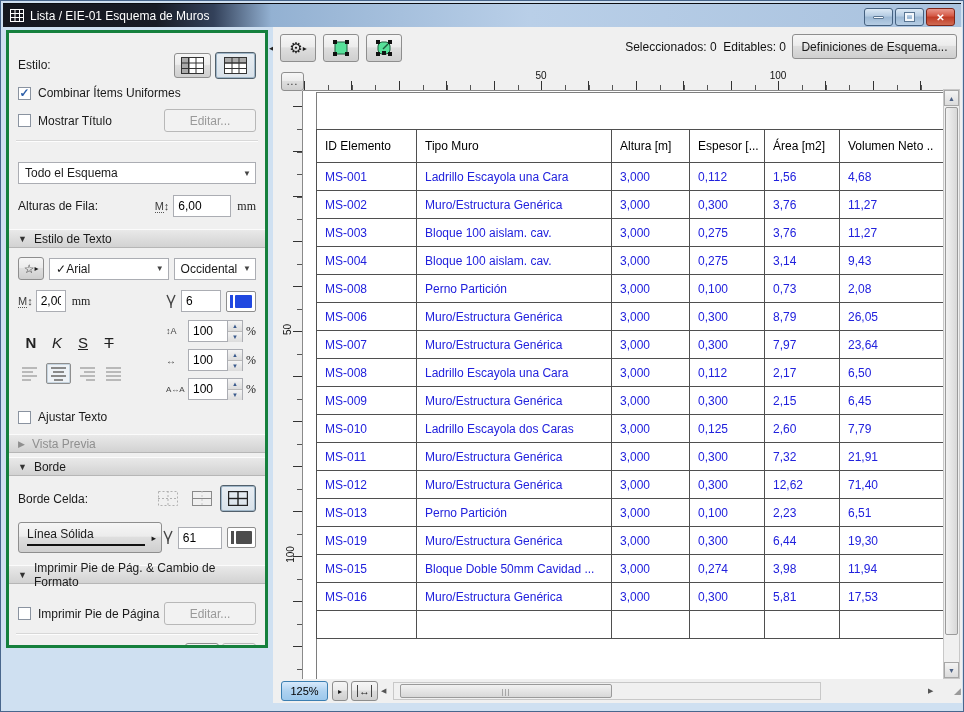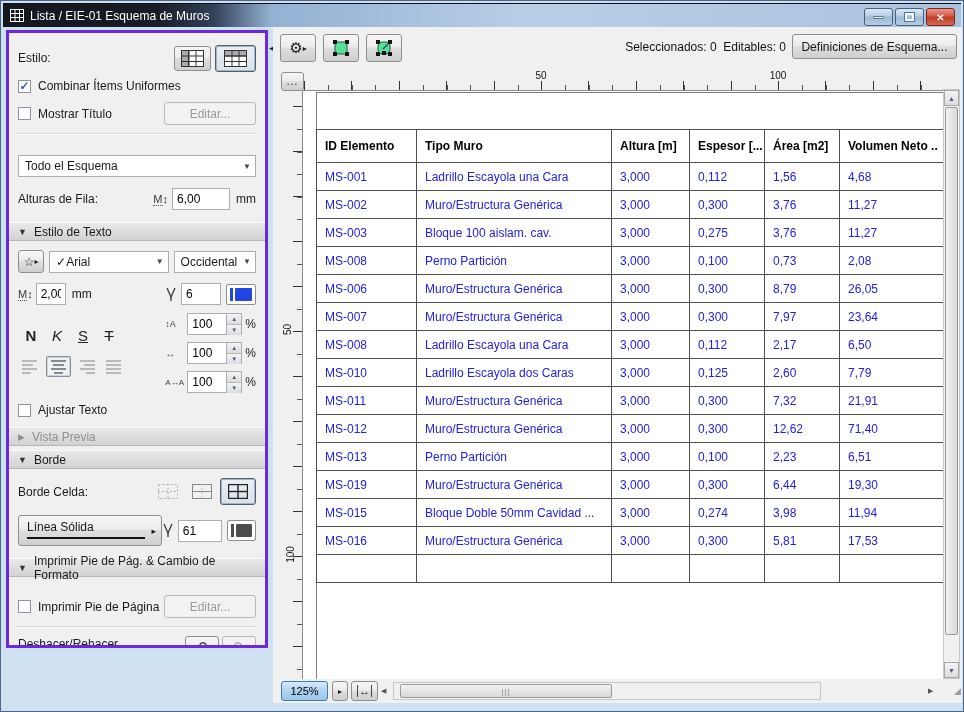--- a/index.html
+++ b/index.html
@@ -13,21 +13,21 @@
   .titlebar .ttl { color:#fff; font-size:12px; margin-left:6px;text-align:center; }
   .winbtns { position:absolute; right:6px; top:4px; display:flex; gap:2px; }
   .wbtn { width:29px; height:18px; border:1px solid #44607f; border-radius:3px;
     background:linear-gradient(#dce9f5,#b4cbe2 45%,#9cb8d4 50%,#b6cde4); display:flex; align-items:center; justify-content:center;
     font-size:10px; color:#2a3a4d; }
   .wbtn.close { background:linear-gradient(#e8978c,#d45744 45%,#bf3a25 50%,#d06a52); border-color:#7e2619; color:#fff; font-weight:bold; }
   .wbtn .mingl { width:11px; height:3px; background:#f4f8fc; border:1px solid #5a7693; border-radius:1px; }
   .wbtn .maxgl { width:9px; height:8px; border:2px solid #f4f8fc; outline:1px solid #5a7693; }
   
   .leftpanel { position:absolute; left:5px; top:29px; width:262px; height:618px;
-    background:#f0f0f0; border:3px solid #6d28d9; padding:12px 9px; font-size:12px; color:#1a1a1a; overflow:hidden; }
+    background:#f0f0f0; border:3px solid #15803d; padding:19px 9px; font-size:12px; color:#1a1a1a; overflow:hidden; }
   .row { display:flex; align-items:center; }
   .grow { flex:1; }
   .btn { background:linear-gradient(#f6f6f6,#ececec 45%,#dedede 50%,#cfcfcf); border:1px solid #8e8e8e;
     border-radius:3px; display:inline-flex; align-items:center; justify-content:center; font-size:12px; color:#1a1a1a; }
   .btn.pressed { border:1px solid #52606c; box-shadow:inset 0 0 0 1px #9fb6c8; background:linear-gradient(#e9eef3,#d8e1e9); }
   .btn.disabled { color:#9a9a9a; border-color:#b8b8b8; background:#f2f2f2; }
   .chk { width:13px; height:13px; background:#fff; border:1px solid #8a93a0; margin-right:7px; flex:none;
     display:flex; align-items:center; justify-content:center; font-size:12px; color:#2d5fa8; font-weight:bold; line-height:1; }
   .input { background:#fff; border:1px solid #abadb3; height:22px; font-size:12px; padding:2px 4px;
     font-family:"Liberation Sans",sans-serif; }
@@ -81,21 +81,21 @@
       repeating-linear-gradient(180deg,#333 0 1px,transparent 1px 45px),
       repeating-linear-gradient(180deg,#555 0 1px,transparent 1px 22.5px);
     background-size:9px 100%,5px 100%; background-position:100% 15px,100% 37.5px; background-repeat:no-repeat; }
   .vruler span { position:absolute; left:1px; font-size:10px; color:#111; transform:rotate(-90deg); }
   .canvas { position:absolute; left:30px; top:64px; width:642px; height:588px; background:#fff; overflow:hidden; }
   .page { position:absolute; left:13px; top:1px; width:820px; height:740px; border:1px solid #7e7e7e; background:#fff; }
   table.sched { border-collapse:collapse; table-layout:fixed; width:640px; position:absolute; left:13px; top:38px;
     font-size:12px; background:#fff; }
   table.sched th, table.sched td { border:1px solid #4f4f4f; padding:0 2px 0 8px; text-align:left;
     white-space:nowrap; overflow:hidden; }
-  table.sched th { height:33px; font-weight:bold; color:#000; }
+  table.sched th { height:33px; font-weight:normal; color:#000; }
   table.sched td { height:28px; color:#2121dd; }
   
   .vscroll { position:absolute; right:2px; top:62px; width:17px; height:590px; background:#f0f0f0;
     border:1px solid #c8c8c8; display:flex; flex-direction:column; }
   .sarrow { height:16px; background:linear-gradient(#f4f4f4,#dcdcdc); border:1px solid #a7a7a7;
     font-size:7px; color:#4d6185; display:flex; align-items:center; justify-content:center; }
   .vthumb { flex:none; height:528px; margin:1px 1px; background:linear-gradient(90deg,#f2f2f2,#d8d8d8);
     border:1px solid #9a9a9a; border-radius:2px; }
   .bottombar { position:absolute; left:0; right:0; top:652px; height:24px; background:#f0f0f0; }
   .zoombtn { position:absolute; left:8px; top:2px; width:47px; height:20px; font-size:11px;
@@ -103,21 +103,21 @@
     display:flex; align-items:center; justify-content:center; }
   .smallbtn { position:absolute; top:2px; height:20px; font-size:8px; }
   .hscroll { position:absolute; left:120px; top:3px; width:428px; height:18px; background:#f0f0f0;
     border:1px solid #c8c8c8; }
   .hthumb { position:absolute; left:6px; top:1px; width:212px; height:14px;
     background:linear-gradient(#f2f2f2,#d8d8d8); border:1px solid #9a9a9a; border-radius:2px;
     display:flex; align-items:center; justify-content:center; color:#8a8a8a; font-size:8px; letter-spacing:1px; }
   .grip { position:absolute; right:1px; bottom:1px; width:14px; height:14px; color:#9a9a9a; font-size:9px;
     line-height:7px; text-align:right; }
   .collapse-arrow { position:absolute; left:268px; top:42px; font-size:9px; color:#222; }
-  .mm { margin-left:6px; color:#1a1a1a; }
+  .mm { margin-left:6px; color:#1a1a1a;font-family:Liberation Serif, serif; }
   svg { display:block; }
 </style>
 </head>
 <body>
 
 <div class="window">
 
   <div class="titlebar">
     <svg width="14" height="13">
       <rect x="0.5" y="0.5" width="13" height="12" fill="none" stroke="#fff"></rect>
@@ -480,20 +480,28 @@
             </tr>
             <tr>
               <td>MS-003</td>
               <td>Bloque 100 aislam. cav.</td>
               <td>3,000</td>
               <td>0,275</td>
               <td>3,76</td>
               <td>11,27</td>
             </tr>
             <tr>
+              <td>MS-004</td>
+              <td>Bloque 100 aislam. cav.</td>
+              <td>3,000</td>
+              <td>0,275</td>
+              <td>3,14</td>
+              <td>9,43</td>
+            </tr>
+            <tr>
               <td>MS-008</td>
               <td>Perno Partición</td>
               <td>3,000</td>
               <td>0,100</td>
               <td>0,73</td>
               <td>2,08</td>
             </tr>
             <tr>
               <td>MS-006</td>
               <td>Muro/Estructura Genérica</td>
@@ -510,20 +518,28 @@
               <td>7,97</td>
               <td>23,64</td>
             </tr>
             <tr>
               <td>MS-008</td>
               <td>Ladrillo Escayola una Cara</td>
               <td>3,000</td>
               <td>0,112</td>
               <td>2,17</td>
               <td>6,50</td>
+            </tr>
+            <tr>
+              <td>MS-009</td>
+              <td>Muro/Estructura Genérica</td>
+              <td>3,000</td>
+              <td>0,300</td>
+              <td>2,15</td>
+              <td>6,45</td>
             </tr>
             <tr>
               <td>MS-010</td>
               <td>Ladrillo Escayola dos Caras</td>
               <td>3,000</td>
               <td>0,125</td>
               <td>2,60</td>
               <td>7,79</td>
             </tr>
             <tr>

